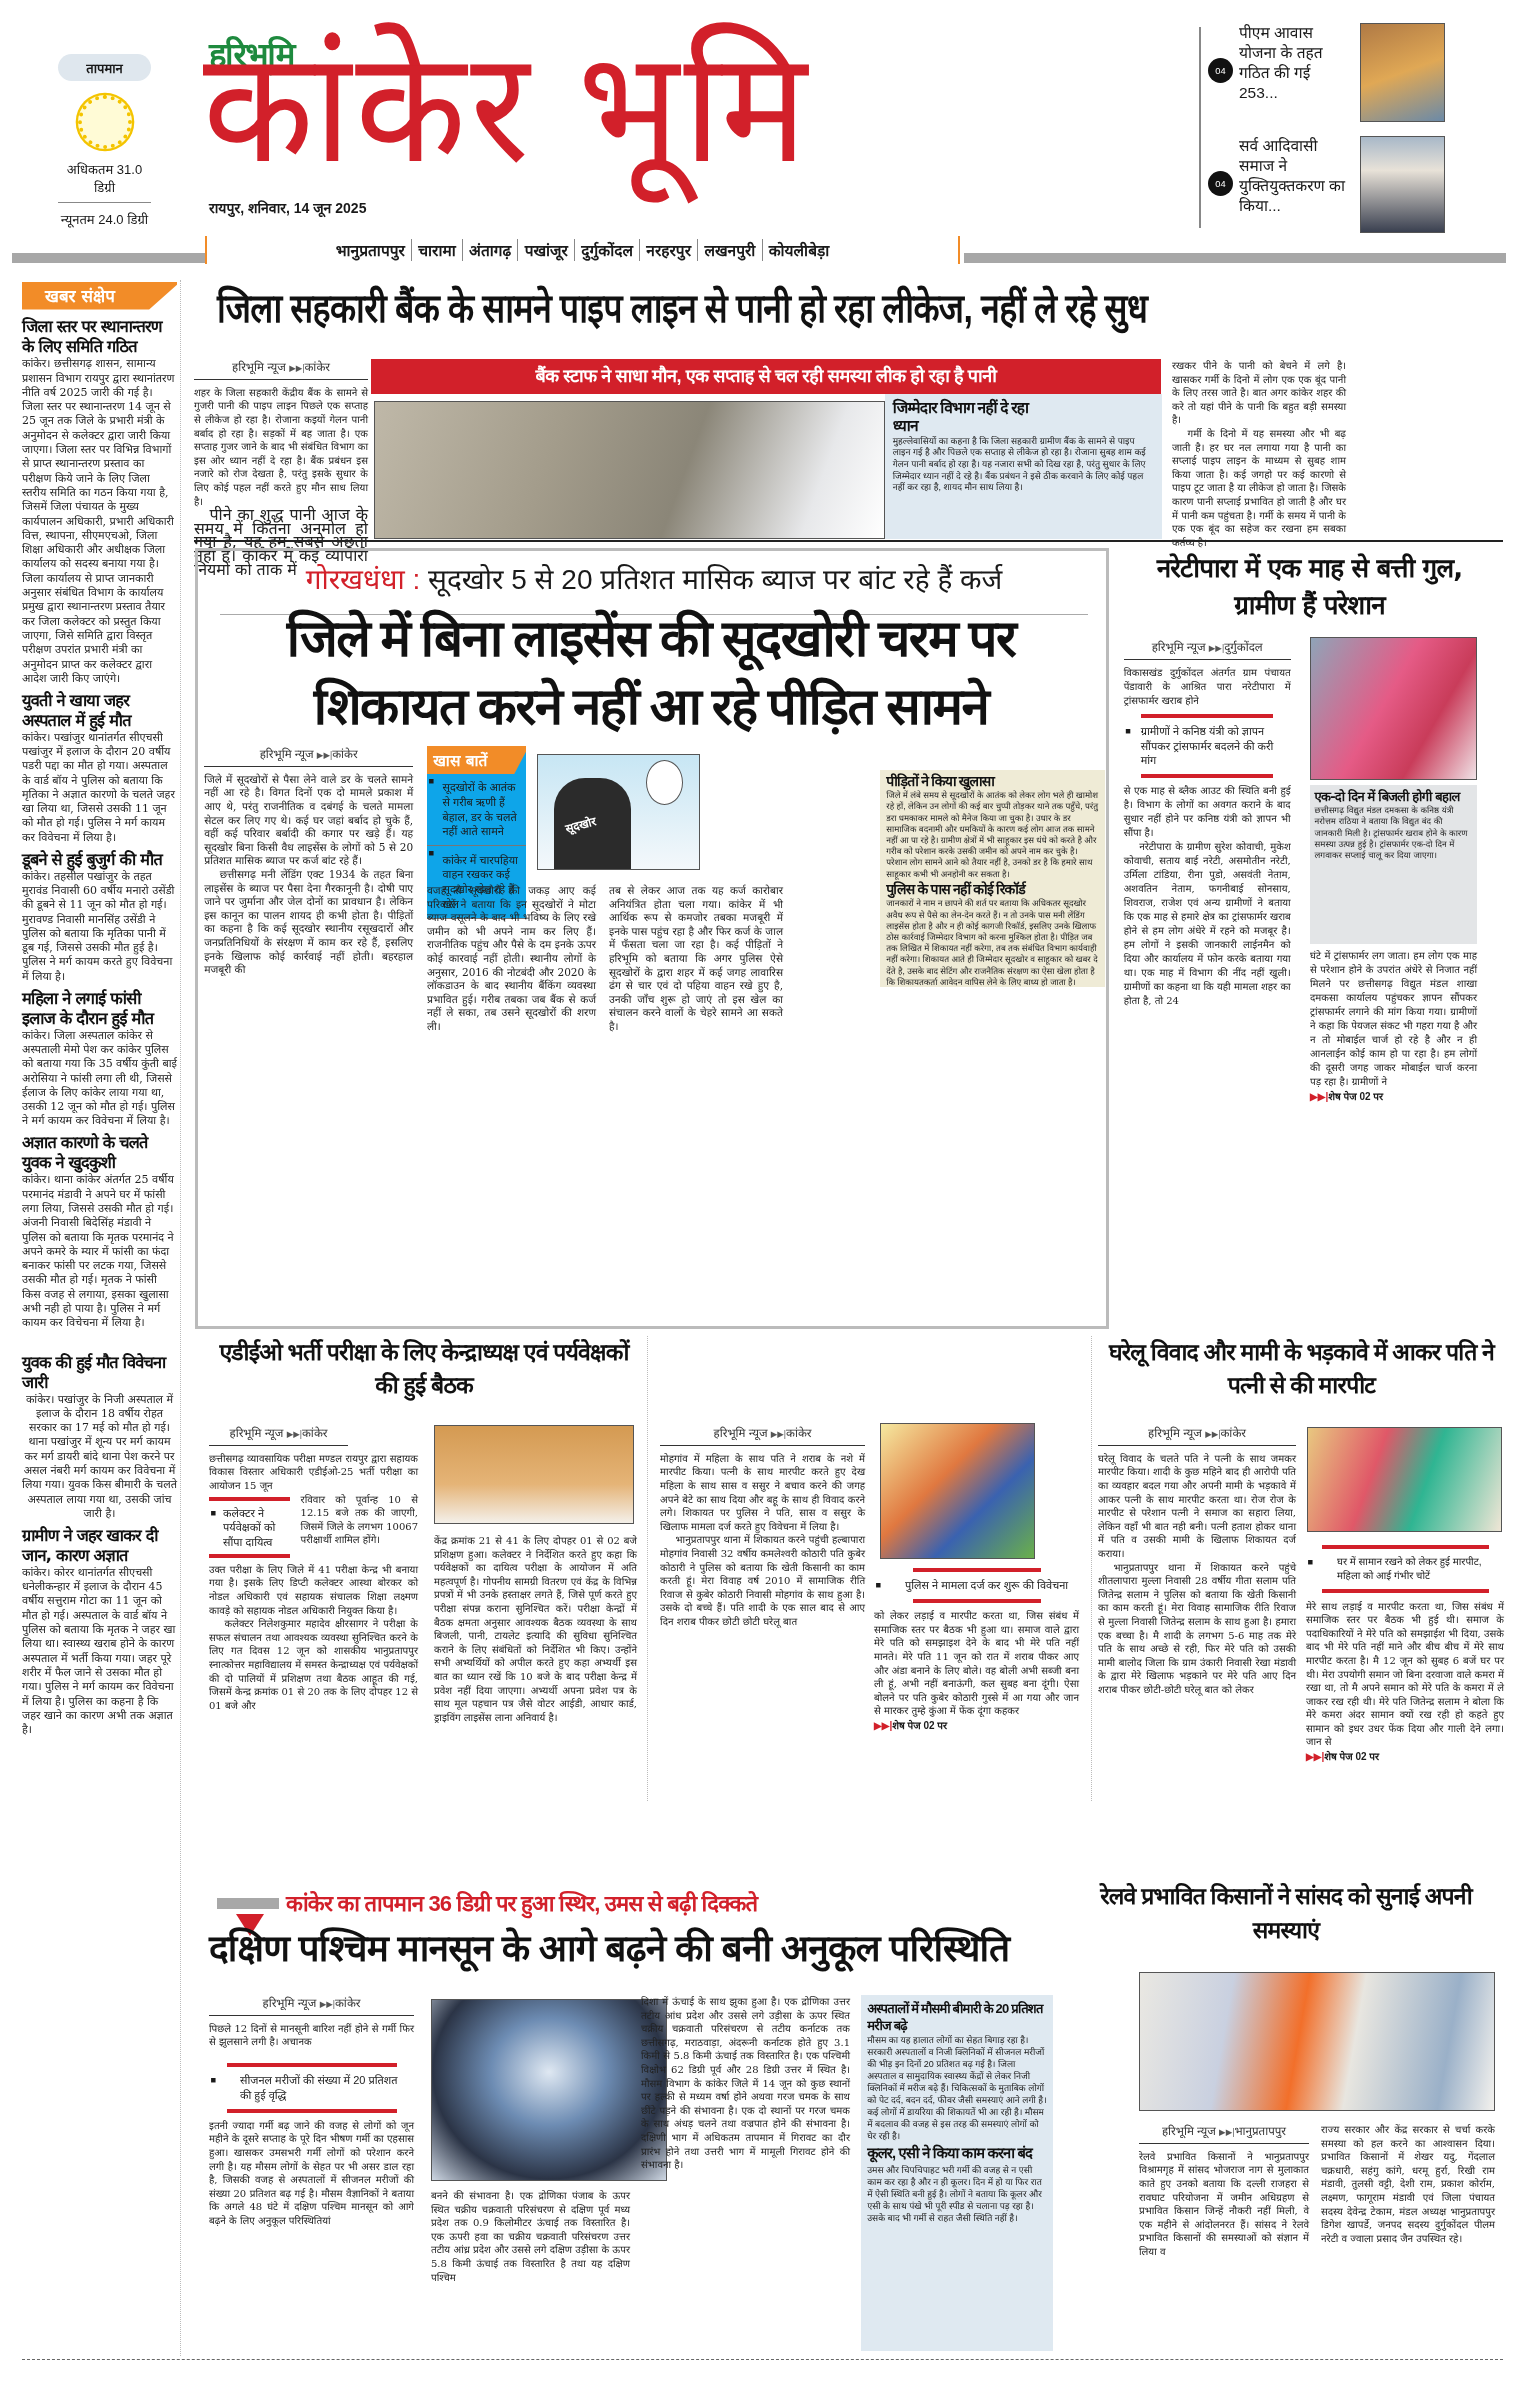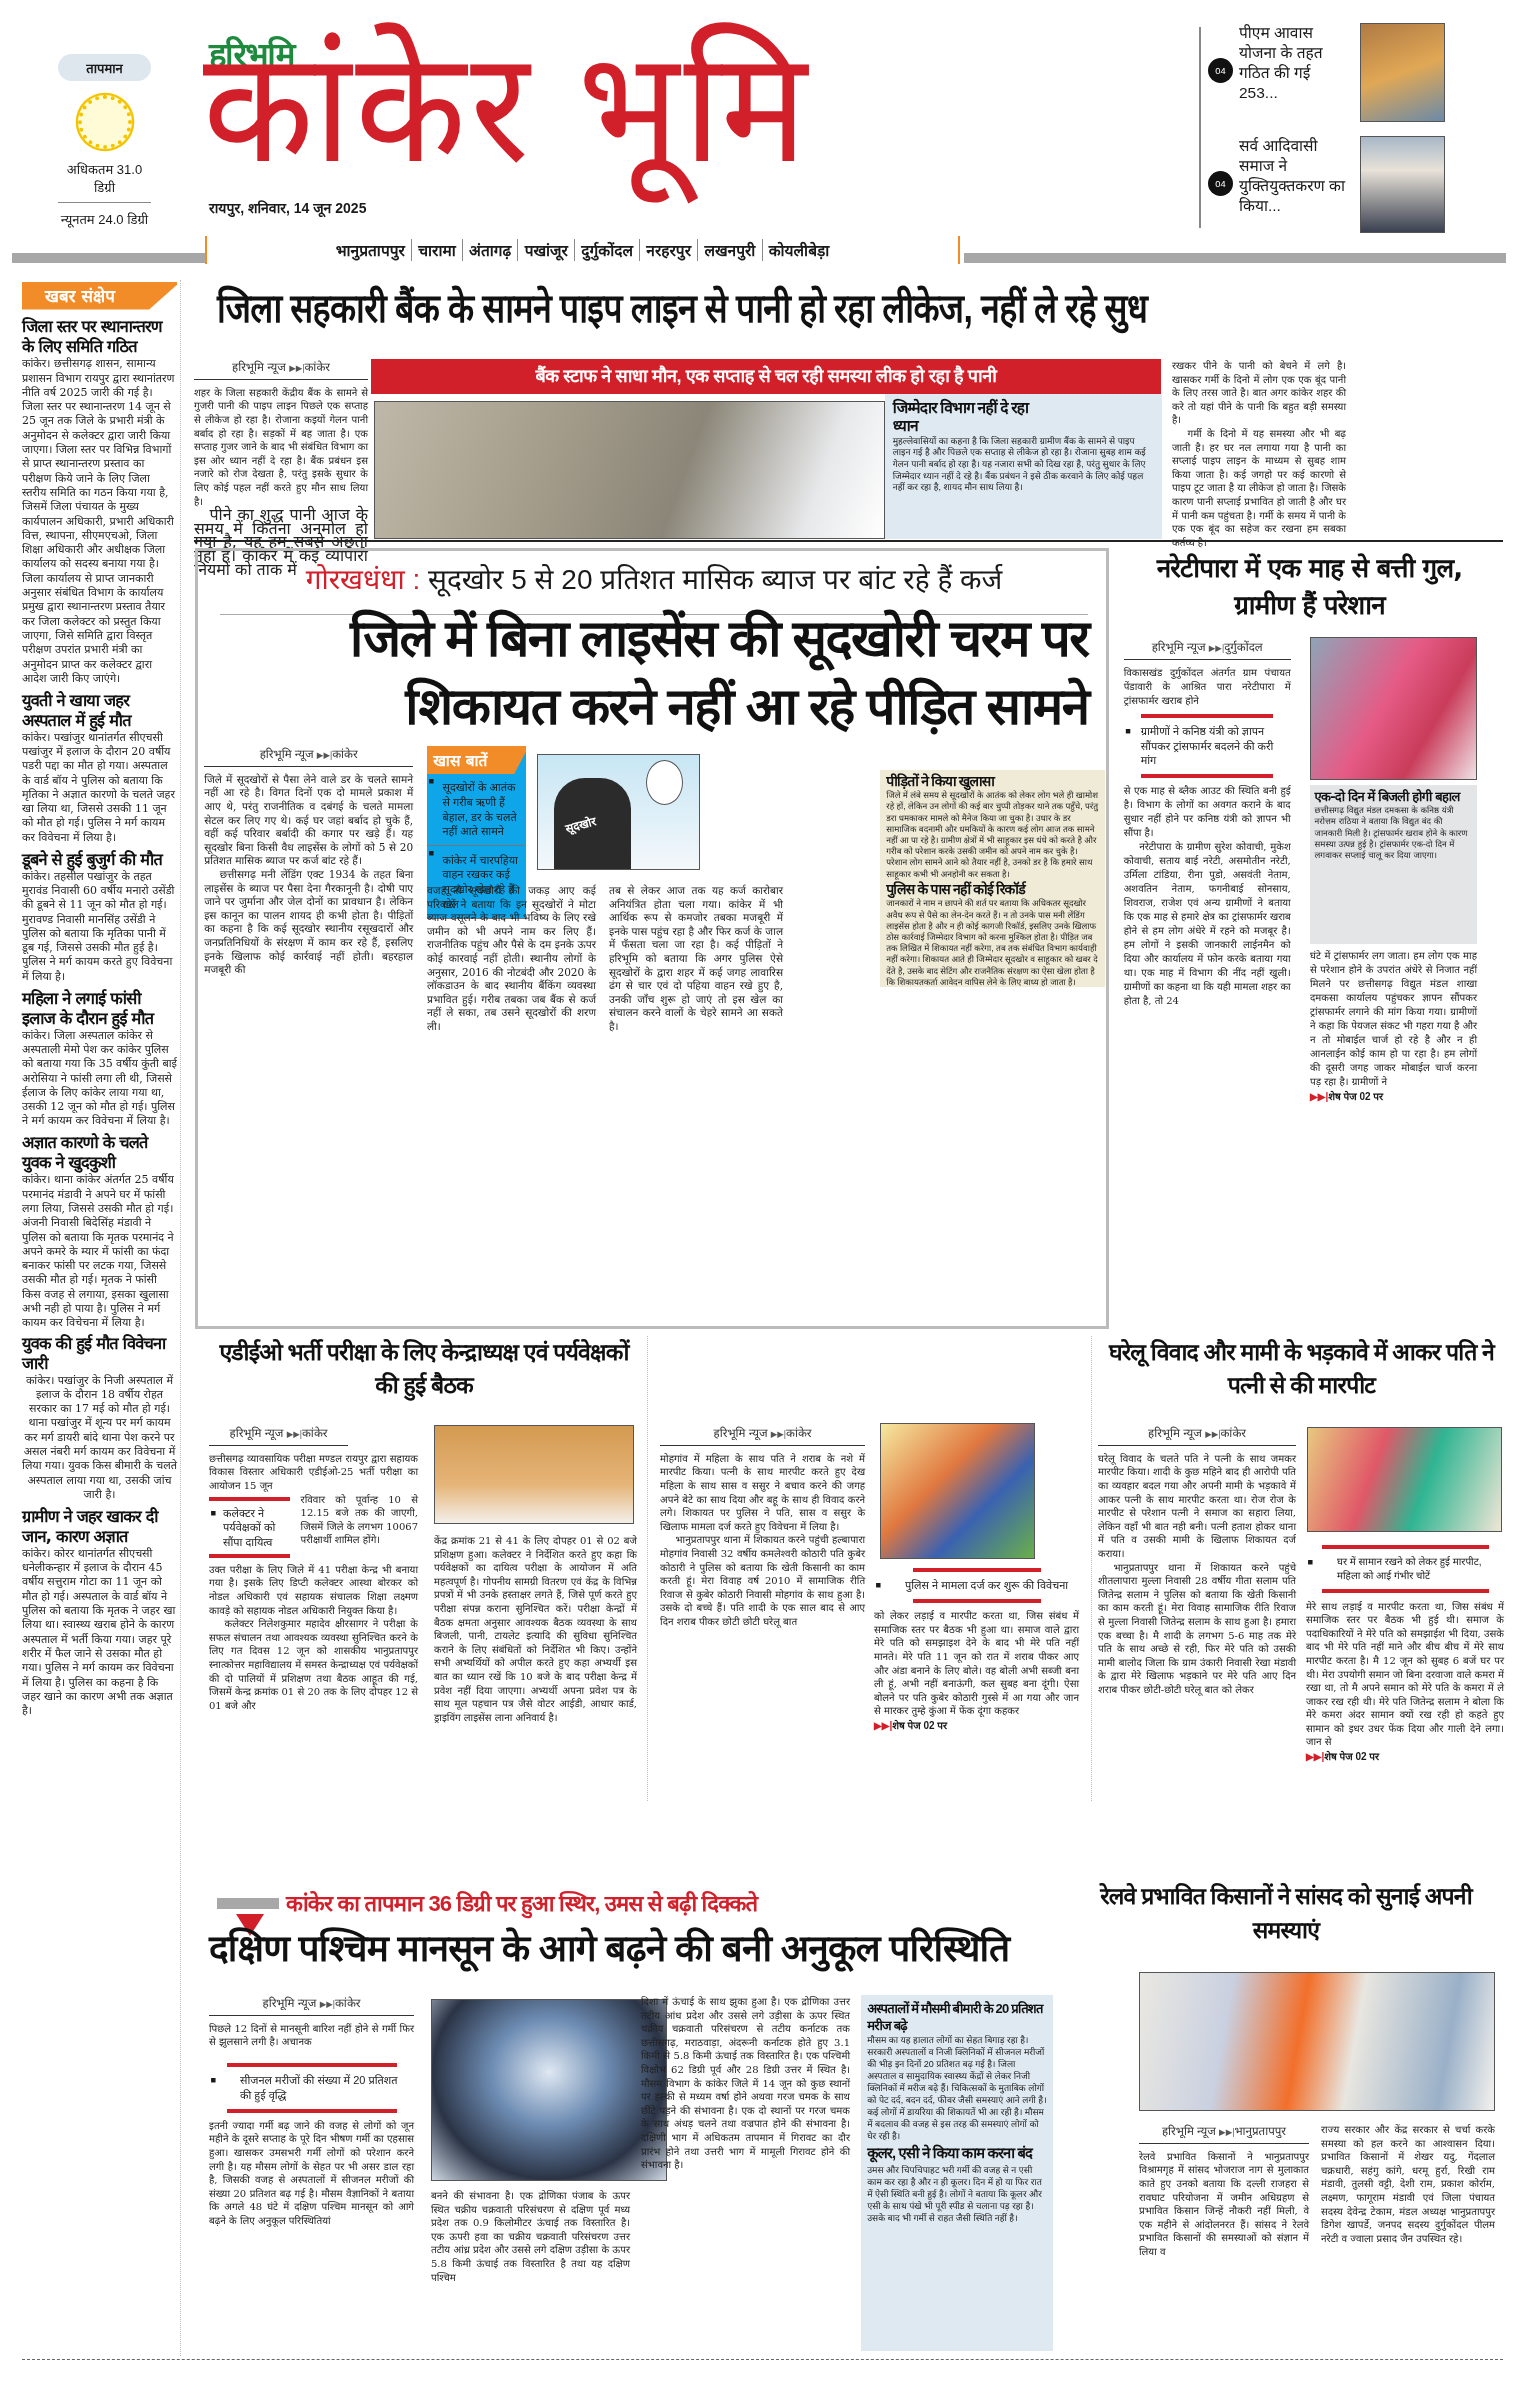--- a/index.html
+++ b/index.html
@@ -73,21 +73,21 @@
       <p style="text-align:left;font-size:11px;line-height:14.3px">कांकेर। तहसील पखांजुर के तहत मुरावंड निवासी 60 वर्षीय मनारो उसेंडी की डूबने से 11 जून को मौत हो गई। मुरावण्ड निवासी मानसिंह उसेंडी ने पुलिस को बताया कि मृतिका पानी में डूब गई, जिससे उसकी मौत हुई है। पुलिस ने मर्ग कायम करते हुए विवेचना में लिया है।</p>
     </div>
   <div style="margin-top:4.6px">
       <div class="hd" style="font-size:16.3px;line-height:20px">महिला ने लगाई फांसी इलाज के दौरान हुई मौत</div>
       <p style="text-align:left;font-size:11px;line-height:14.3px">कांकेर। जिला अस्पताल कांकेर से अस्पताली मेमो पेश कर कांकेर पुलिस को बताया गया कि 35 वर्षीय कुंती बाई अरोसिया ने फांसी लगा ली थी, जिससे ईलाज के लिए कांकेर लाया गया था, उसकी 12 जून को मौत हो गई। पुलिस ने मर्ग कायम कर विवेचना में लिया है।</p>
     </div>
   <div style="margin-top:4.6px">
       <div class="hd" style="font-size:16.3px;line-height:20px">अज्ञात कारणो के चलते युवक ने खुदकुशी</div>
       <p style="text-align:left;font-size:11px;line-height:14.3px">कांकेर। थाना कांकेर अंतर्गत 25 वर्षीय परमानंद मंडावी ने अपने घर में फांसी लगा लिया, जिससे उसकी मौत हो गई। अंजनी निवासी बिदेसिंह मंडावी ने पुलिस को बताया कि मृतक परमानंद ने अपने कमरे के म्यार में फांसी का फंदा बनाकर फांसी पर लटक गया, जिससे उसकी मौत हो गई। मृतक ने फांसी किस वजह से लगाया, इसका खुलासा अभी नही हो पाया है। पुलिस ने मर्ग कायम कर विचेचना में लिया है।</p>
     </div>
-  <div style="margin-top:3px">
+  <div style="margin-top:22px">
       <div class="hd" style="font-size:16.3px;line-height:20px">युवक की हुई मौत विवेचना जारी</div>
       <p style="text-align:center;font-size:11px;line-height:14.3px">कांकेर। पखांजुर के निजी अस्पताल में इलाज के दौरान 18 वर्षीय रोहत सरकार का 17 मई को मौत हो गई। थाना पखांजुर में शून्य पर मर्ग कायम कर मर्ग डायरी बांदे थाना पेश करने पर असल नंबरी मर्ग कायम कर विवेचना में लिया गया। युवक किस बीमारी के चलते अस्पताल लाया गया था, उसकी जांच जारी है।</p>
     </div>
   <div style="margin-top:4.6px">
       <div class="hd" style="font-size:16.3px;line-height:20px">ग्रामीण ने जहर खाकर दी जान, कारण अज्ञात</div>
       <p style="text-align:left;font-size:11px;line-height:14.3px">कांकेर। कोरर थानांतर्गत सीएचसी धनेलीकन्हार में इलाज के दौरान 45 वर्षीय सत्तुराम गोटा का 11 जून को मौत हो गई। अस्पताल के वार्ड बॉय ने पुलिस को बताया कि मृतक ने जहर खा लिया था। स्वास्थ्य खराब होने के कारण अस्पताल में भर्ती किया गया। जहर पूरे शरीर में फैल जाने से उसका मौत हो गया। पुलिस ने मर्ग कायम कर विवेचना में लिया है। पुलिस का कहना है कि जहर खाने का कारण अभी तक अज्ञात है।</p>
     </div>
 </div>
 <div class="abs vrule" style="left:180px;top:280px;height:2076px"></div>
 
@@ -109,21 +109,21 @@
     <p style="font-size:10px;line-height:13.6px;text-indent:15.5px">गर्मी के दिनो में यह समस्या और भी बढ़ जाती है। हर घर नल लगाया गया है पानी का सप्लाई पाइप लाइन के माध्यम से सुबह शाम किया जाता है। कई जगहो पर कई कारणो से पाइप टूट जाता है या लीकेज हो जाता है। जिसके कारण पानी सप्लाई प्रभावित हो जाती है और घर में पानी कम पहुंचता है। गर्मी के समय में पानी के एक एक बूंद का सहेज कर रखना हम सबका कर्तव्य है।</p>
   </div>
 </div>
 <div class="abs" style="left:194px;top:540px;width:1309px;border-top:2.3px solid #222"></div>
 
 <div class="abs" style="left:195px;top:548px;width:914px;height:781px;border:3.9px solid #bbb">
   <div style="position:absolute;left:22px;top:7.7px;width:868px;border-bottom:0.8px solid #aaa;padding-bottom:17px;text-align:center;font:28px 'Liberation Sans',sans-serif;white-space:nowrap">
     <span style="color:#d2202a">गोरखधंधा :</span>
     <span>सूदखोर 5 से 20 प्रतिशत मासिक ब्याज पर बांट रहे हैं कर्ज</span>
   </div>
-  <div class="hd" style="position:absolute;left:15.5px;top:54px;width:875px;font-size:51px;line-height:68px;text-align:right;font-family:Liberation Sans, sans-serif;letter-spacing:-1.5px">जिले में बिना लाइसेंस की सूदखोरी चरम पर शिकायत करने नहीं आ रहे पीड़ित सामने</div>
+  <div class="hd" style="position:absolute;left:15.5px;top:54px;width:875px;font-size:51px;line-height:68px;text-align:center;font-family:Liberation Serif, serif;letter-spacing:-1.5px">जिले में बिना लाइसेंस की सूदखोरी चरम पर शिकायत करने नहीं आ रहे पीड़ित सामने</div>
   <div style="position:absolute;left:6.2px;top:195px;width:209px">
     <div class="byline"><span>हरिभूमि न्यूज</span> <span class="arr">▶▶|</span><span>कांकेर</span></div>
     <p style="font-size:10.5px;line-height:13.6px">जिले में सूदखोरों से पैसा लेने वाले डर के चलते सामने नहीं आ रहे है। विगत दिनों एक दो मामले प्रकाश में आए थे, परंतु राजनीतिक व दबंगई के चलते मामला सेटल कर लिए गए थे। कई घर जहां बर्बाद हो चुके हैं, वहीं कई परिवार बर्बादी की कगार पर खड़े हैं। यह सूदखोर बिना किसी वैध लाइसेंस के लोगों को 5 से 20 प्रतिशत मासिक ब्याज पर कर्ज बांट रहे हैं।</p>
     <p style="font-size:10.5px;line-height:13.6px;text-indent:15.5px">छत्तीसगढ़ मनी लेंडिंग एक्ट 1934 के तहत बिना लाइसेंस के ब्याज पर पैसा देना गैरकानूनी है। दोषी पाए जाने पर जुर्माना और जेल दोनों का प्रावधान है। लेकिन इस कानून का पालन शायद ही कभी होता है। पीड़ितों का कहना है कि कई सूदखोर स्थानीय रसूखदारों और जनप्रतिनिधियों के संरक्षण में काम कर रहे हैं, इसलिए इनके खिलाफ कोई कार्रवाई नहीं होती। बहरहाल मजबूरी की</p>
   </div>
   <div style="position:absolute;left:229px;top:195px;width:99px;background:#0ea5e9">
     <div style="background:#f28c28;color:#fff;font:bold 15.5px 'DejaVu Sans',sans-serif;padding:3.1px 6.2px;clip-path:polygon(0 0,100% 0,100% 20%,88% 100%,0 100%)">खास बातें</div>
     <div class="pull" style="font-size:11px;line-height:14.7px;padding:6.2px 4.6px 6.2px 15.5px;border-bottom:1.5px solid #777">सूदखोरों के आतंक से गरीब ऋणी हैं बेहाल, डर के चलते नहीं आते सामने</div>
     <div class="pull" style="font-size:11px;line-height:14.7px;padding:6.2px 4.6px 6.2px 15.5px;border-bottom:1.5px solid #777">कांकेर में चारपहिया वाहन रखकर कई सूदखोर खेल रहे हैं खेल</div>
   </div>

